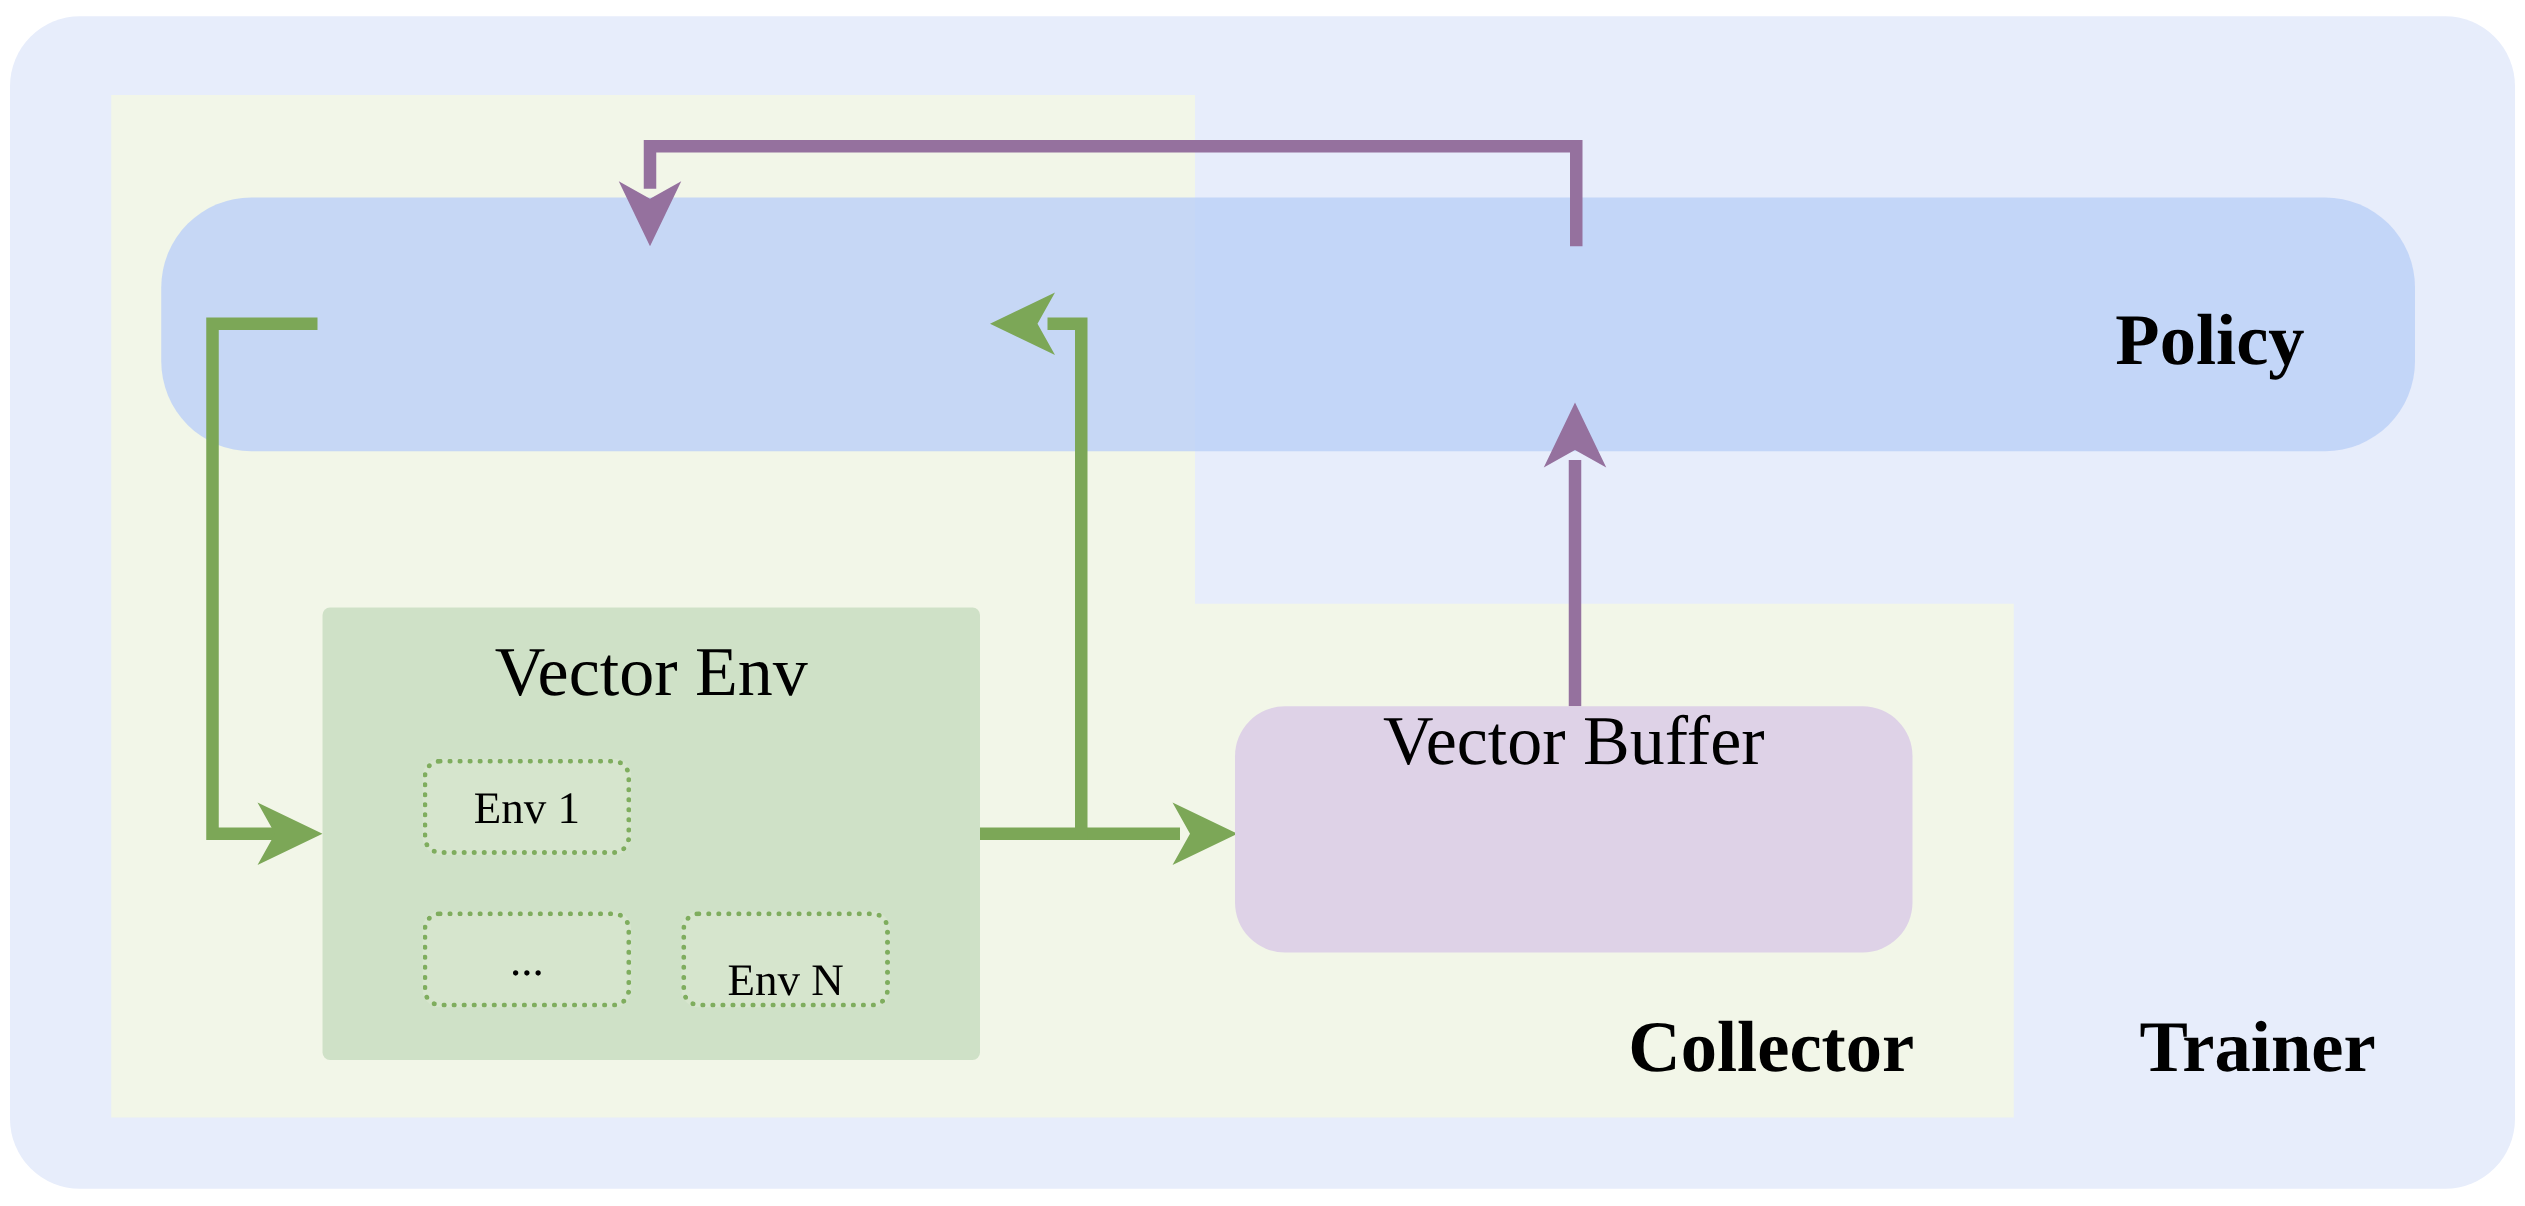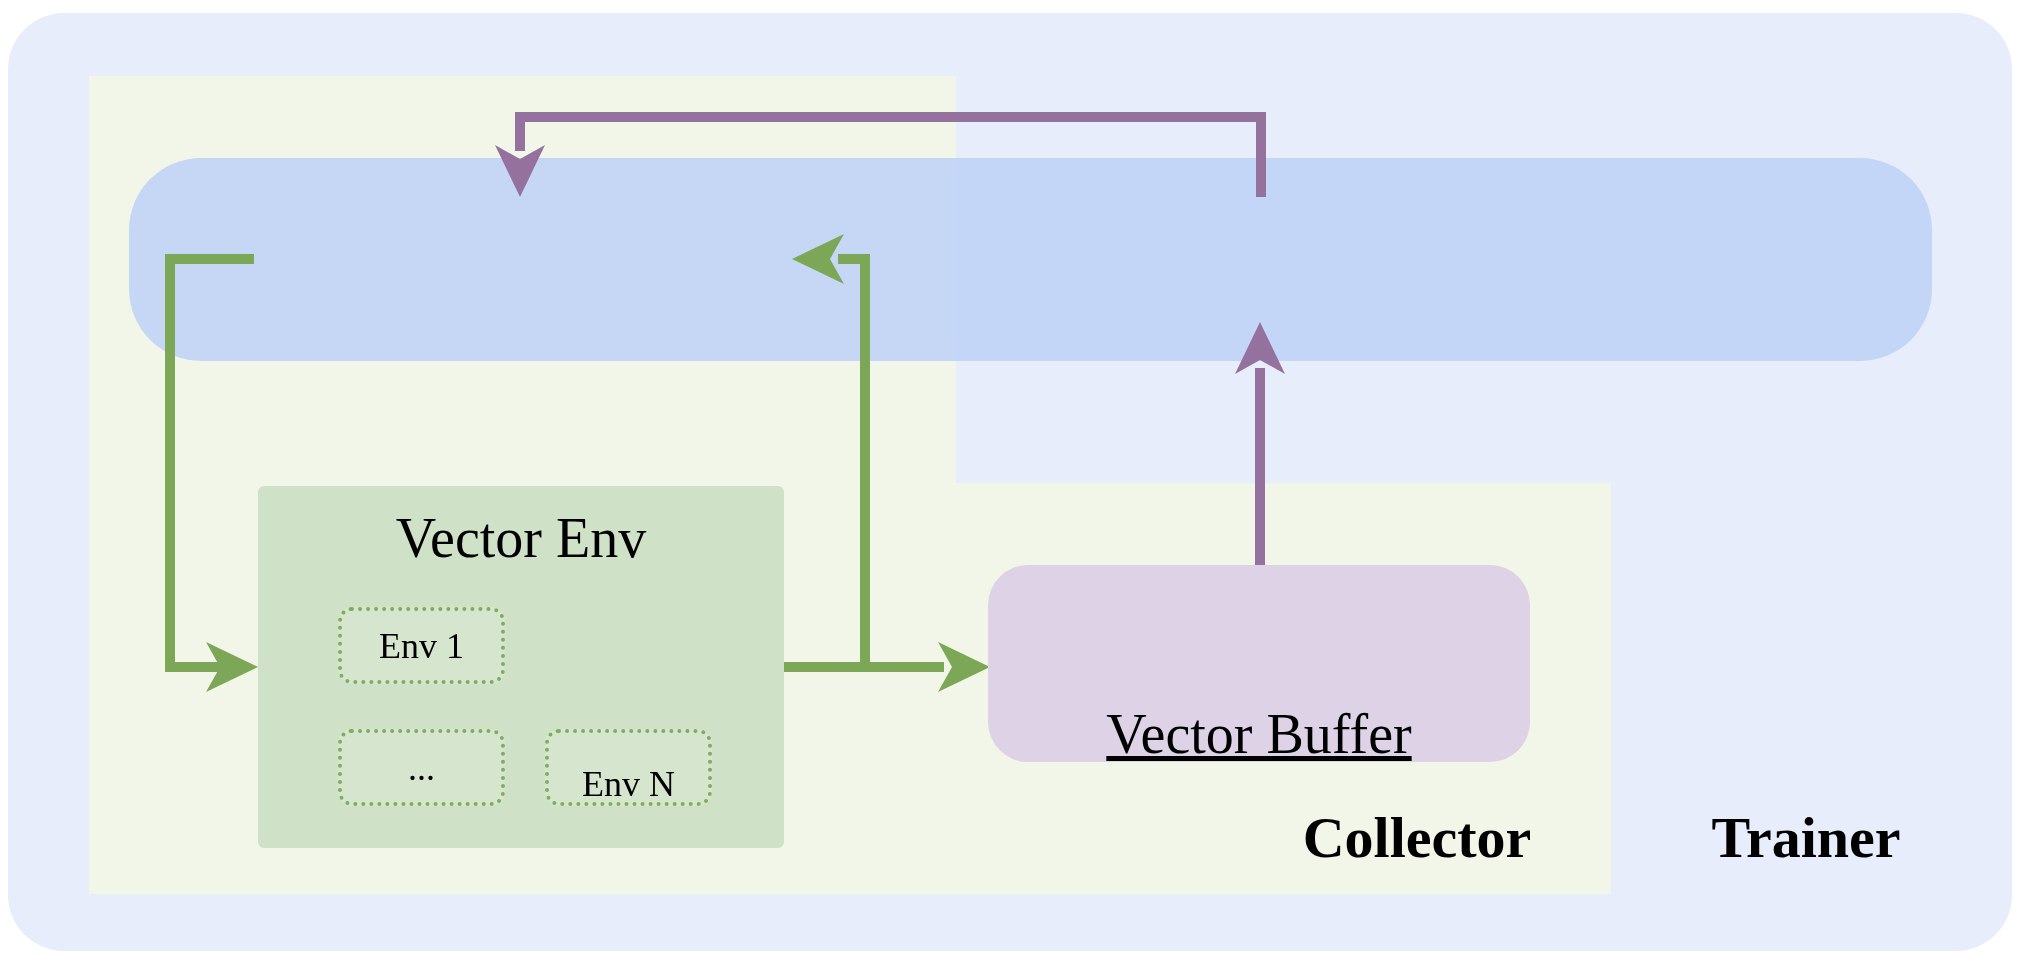--- a/index.html
+++ b/index.html
@@ -38,21 +38,21 @@
   .env-title{left:0;top:24px;width:100%;text-align:center;font-size:56px;line-height:1;}
   .env-item{width:167px;height:77px;border:4px dotted var(--env-item-border);border-radius:14px;
             background:var(--env-item-bg);display:flex;align-items:center;justify-content:center;
             font-size:36px;line-height:1;}
   .env-1{left:80px;top:121px;}
   .env-2{left:287px;top:121px;}
   .env-dots{left:80px;top:243px;}
   .env-n{left:287px;top:243px;align-items:flex-end;}
 
   .buffer-box{left:988px;top:565px;width:542px;height:197px;border-radius:40px;background:var(--buffer-bg);
-              display:flex;align-items:flex-end;justify-content:center;font-size:56px;line-height:1;text-decoration:underline;}
+              display:flex;align-items:flex-start;justify-content:center;font-size:56px;line-height:1;}
 
   .region-label{font-weight:bold;font-size:58px;line-height:1;transform:translate(-50%,-50%);white-space:nowrap;}
   .label-policy{left:1768px;top:272px;}
   .label-collector{left:1417px;top:838px;}
   .label-trainer{left:1806px;top:838px;}
 
   svg.arrows{position:absolute;left:0;top:0;pointer-events:none;}
   .edge{fill:none;stroke-width:10px;}
   .edge.green{stroke:var(--arrow-green);}
   .edge.purple{stroke:var(--arrow-purple);}
@@ -104,16 +104,17 @@
     </div>
     <div class="abs env-item env-n">
       <span>Env N</span>
     </div>
   </div>
 
   <div class="abs buffer-box">
     <span>Vector Buffer</span>
   </div>
 
+  <div class="abs region-label label-policy">Policy</div>
   <div class="abs region-label label-trainer">Trainer</div>
   <div class="abs region-label label-collector">Collector</div>
 
 </div>
 
 </body></html>

